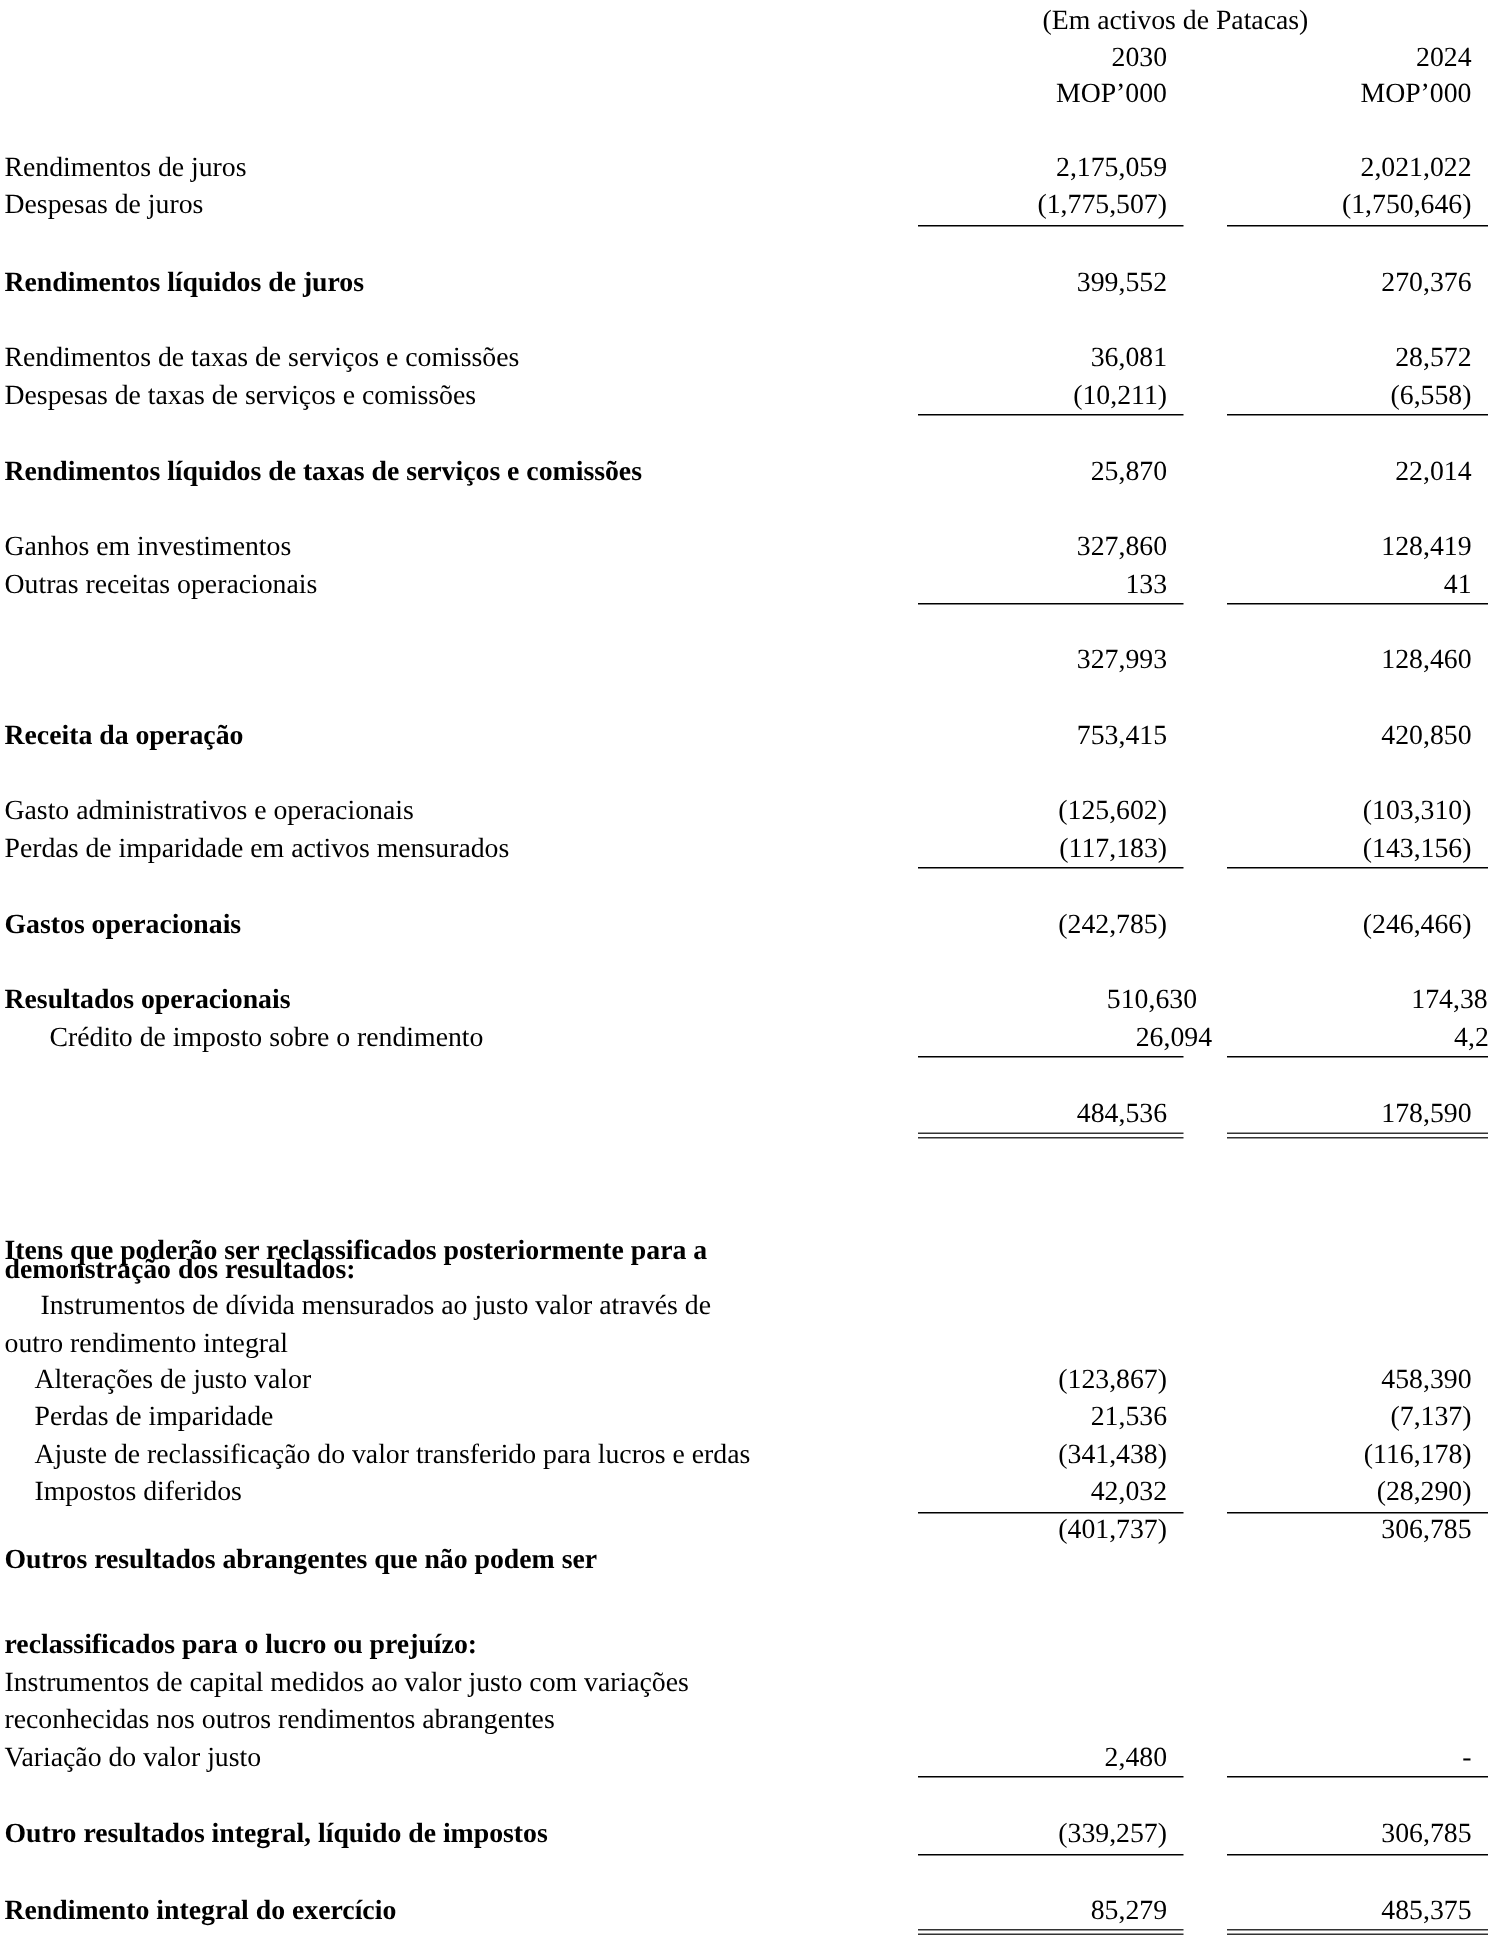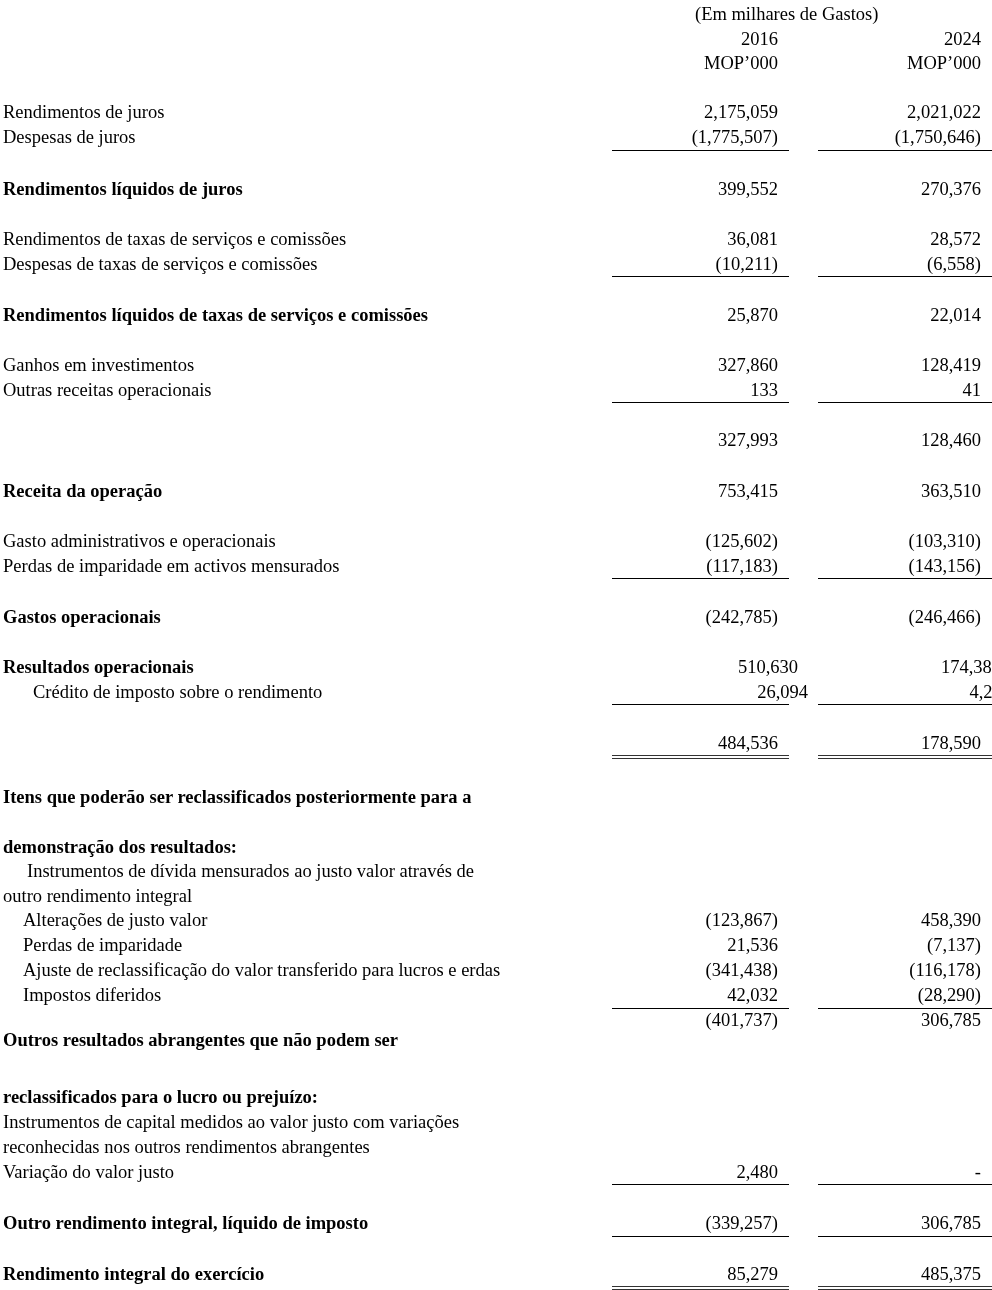--- a/index.html
+++ b/index.html
@@ -19,22 +19,22 @@
   .line { position:absolute; height:0; border-top:1px solid #000; }
   .line.c1 { left:612px; width:177px; }
   .line.c2 { left:818px; width:174px; }
   .dbl { position:absolute; height:2px; border-top:1px solid #333; border-bottom:1px solid #333; }
   .dbl.c1 { left:612px; width:177px; }
   .dbl.c2 { left:818px; width:174px; }
 </style>
 </head>
 <body>
 
-<div class="hdr" style="left:695px;top:2px;">(Em milhares de Gastos)</div>
-<div class="hdr" style="right:214px;top:27px;">2016</div>
+<div class="hdr" style="left:695px;top:2px;">(Em activos de Patacas)</div>
+<div class="hdr" style="right:214px;top:27px;">2030</div>
 <div class="hdr" style="right:11px;top:27px;">2024</div>
 <div class="hdr" style="right:214px;top:51px;">MOP’000</div>
 <div class="hdr" style="right:11px;top:51px;">MOP’000</div>
 
 <div class="row" style="top:100px;">
   <span class="lbl">Rendimentos de juros</span>
   <span class="v1">2,175,059</span>
   <span class="v2">2,021,022</span>
 </div>
 <div class="row" style="top:125px;">
@@ -85,21 +85,21 @@
 
 <div class="row" style="top:428px;">
   <span class="lbl"></span>
   <span class="v1">327,993</span>
   <span class="v2">128,460</span>
 </div>
 
 <div class="row" style="top:479px;">
   <span class="lbl b">Receita da operação</span>
   <span class="v1">753,415</span>
-  <span class="v2">363,510</span>
+  <span class="v2">420,850</span>
 </div>
 
 <div class="row" style="top:529px;">
   <span class="lbl">Gasto administrativos e operacionais</span>
   <span class="v1">(125,602)</span>
   <span class="v2">(103,310)</span>
 </div>
 <div class="row" style="top:554px;">
   <span class="lbl">Perdas de imparidade em activos mensurados</span>
   <span class="v1">(117,183)</span>
@@ -127,21 +127,21 @@
 <div class="line c1" style="top:704px;"></div>
 <div class="line c2" style="top:704px;"></div>
 
 <div class="row" style="top:731px;">
   <span class="v1">484,536</span>
   <span class="v2">178,590</span>
 </div>
 <div class="dbl c1" style="top:755px;"></div>
 <div class="dbl c2" style="top:755px;"></div>
 
-<div class="row" style="top:785px;">
+<div class="row" style="top:822px;">
   <span class="lbl b">Itens que poderão ser reclassificados posteriormente para a</span>
 </div>
 <div class="row" style="top:835px;">
   <span class="lbl b">demonstração dos resultados:</span>
 </div>
 <div class="row" style="top:859px;margin-left:24px;">
   <span class="lbl">Instrumentos de dívida mensurados ao justo valor através de</span>
 </div>
 <div class="row" style="top:884px;">
   <span class="lbl">outro rendimento integral</span>
@@ -188,21 +188,21 @@
 </div>
 <div class="row" style="top:1160px;">
   <span class="lbl">Variação do valor justo</span>
   <span class="v1">2,480</span>
   <span class="v2">-</span>
 </div>
 <div class="line c1" style="top:1184px;"></div>
 <div class="line c2" style="top:1184px;"></div>
 
 <div class="row" style="top:1211px;">
-  <span class="lbl b">Outro rendimento integral, líquido de imposto</span>
+  <span class="lbl b">Outro resultados integral, líquido de impostos</span>
   <span class="v1">(339,257)</span>
   <span class="v2">306,785</span>
 </div>
 <div class="line c1" style="top:1236px;"></div>
 <div class="line c2" style="top:1236px;"></div>
 
 <div class="row" style="top:1262px;">
   <span class="lbl b">Rendimento integral do exercício</span>
   <span class="v1">85,279</span>
   <span class="v2">485,375</span>

